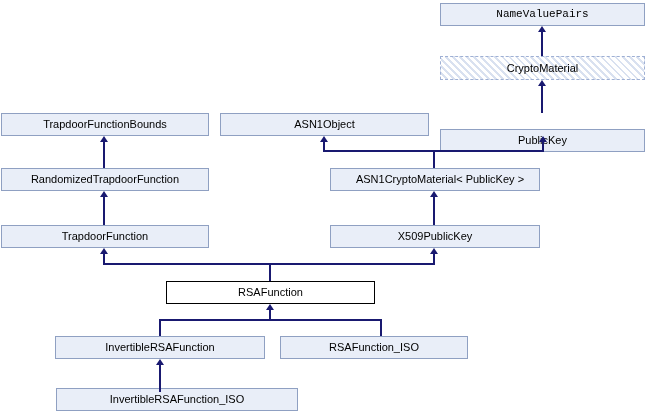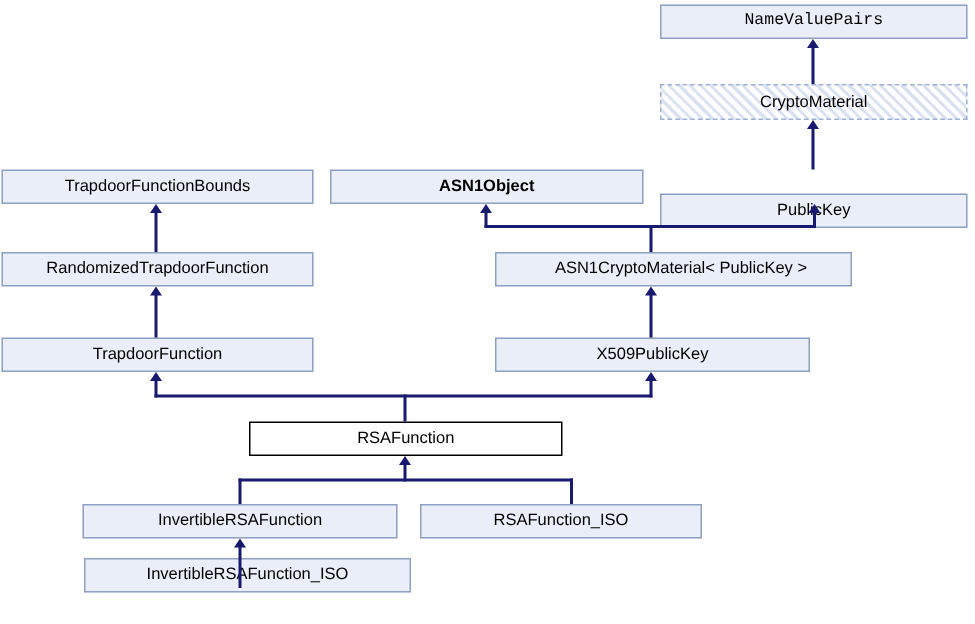--- a/index.html
+++ b/index.html
@@ -60,30 +60,30 @@
   }
 </style>
 </head>
 <body>
 
 <div id="stage" style="--bg: #ffffff; --node-fill: #e9eef8; --node-border: #8fa0c2; --edge: #191970;">
 
   <div class="node" style="left:440px; top:3px;   width:205px;font-family:Liberation Mono, monospace;">NameValuePairs</div>
   <div class="node hatched" style="left:440px; top:56px; width:205px;">CryptoMaterial</div>
   <div class="node" style="left:1px;   top:113px; width:208px;">TrapdoorFunctionBounds</div>
-  <div class="node" style="left:220px; top:113px; width:209px;font-weight:bold;">ASN1Object</div>
+  <div class="node" style="left:220px; top:113px; width:209px;">ASN1Object</div>
   <div class="node" style="left:440px; top:113px; width:205px;margin-top:16px;">PublicKey</div>
   <div class="node" style="left:1px;   top:168px; width:208px;">RandomizedTrapdoorFunction</div>
-  <div class="node" style="left:330px; top:168px; width:238px;padding-left:10px;">ASN1CryptoMaterial&lt; PublicKey &gt;</div>
+  <div class="node" style="left:330px; top:168px; width:210px;padding-left:10px;">ASN1CryptoMaterial&lt; PublicKey &gt;</div>
   <div class="node" style="left:1px;   top:225px; width:208px;text-align:center;">TrapdoorFunction</div>
   <div class="node" style="left:330px; top:225px; width:210px;">X509PublicKey</div>
   <div class="node current" style="left:166px; top:281px; width:209px;">RSAFunction</div>
   <div class="node" style="left:55px;  top:336px; width:210px;">InvertibleRSAFunction</div>
   <div class="node" style="left:280px; top:336px; width:188px;">RSAFunction_ISO</div>
-  <div class="node" style="left:56px;  top:372px; width:218px;">InvertibleRSAFunction_ISO</div>
+  <div class="node" style="left:56px;  top:388px; width:242px;">InvertibleRSAFunction_ISO</div>
 
   <div class="arrow-up" style="left:538px; top:26px;"></div>
   <div class="vline" style="left:541px; top:31px; height:25px;"></div>
 
   <div class="arrow-up" style="left:538px; top:80px;"></div>
   <div class="vline" style="left:541px; top:85px; height:28px;"></div>
 
   <div class="arrow-up" style="left:100px; top:136px;"></div>
   <div class="vline" style="left:103px; top:141px; height:27px;"></div>
 

